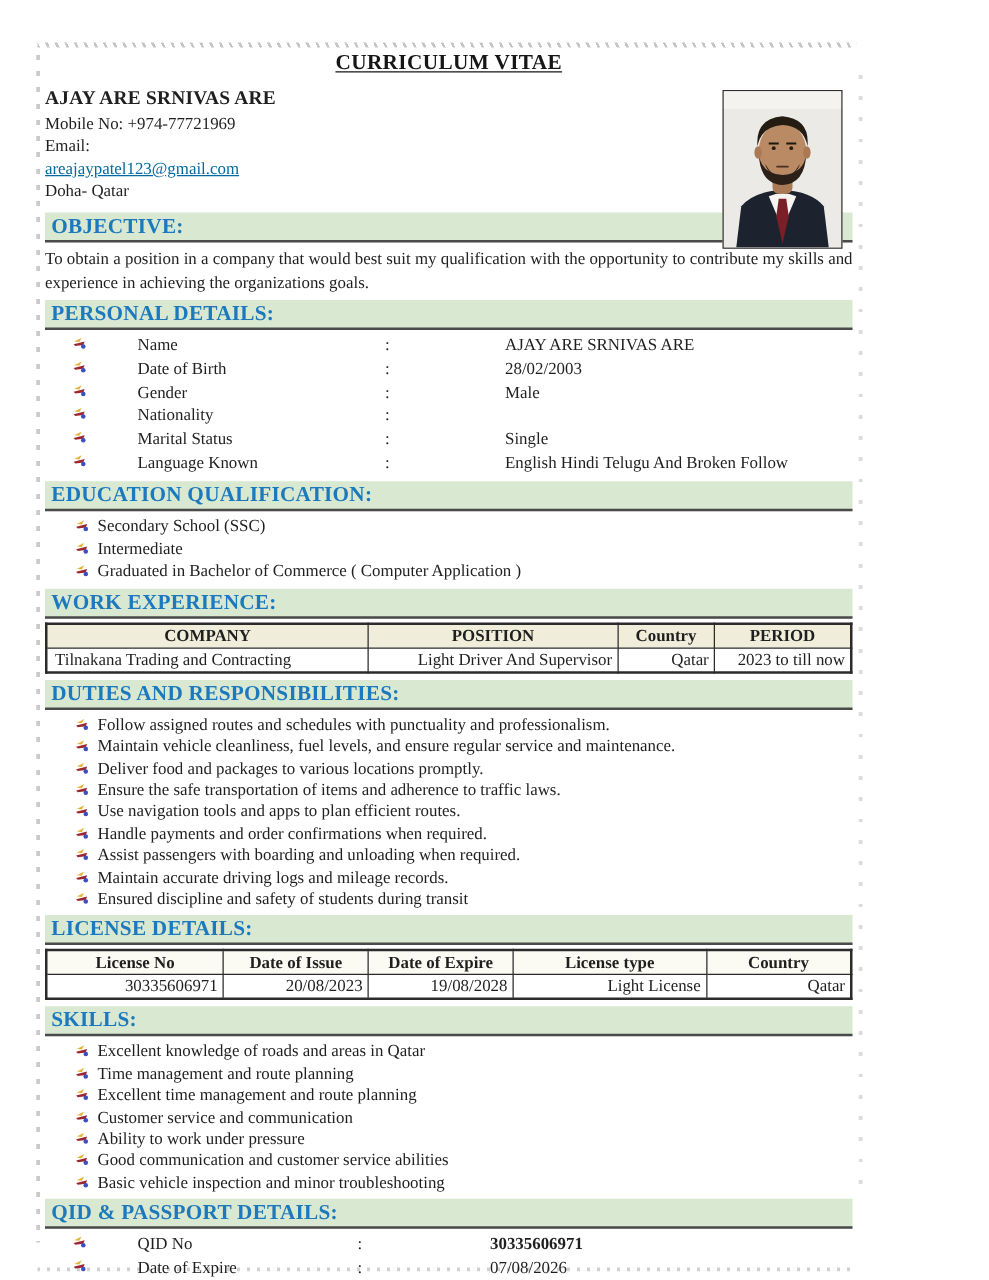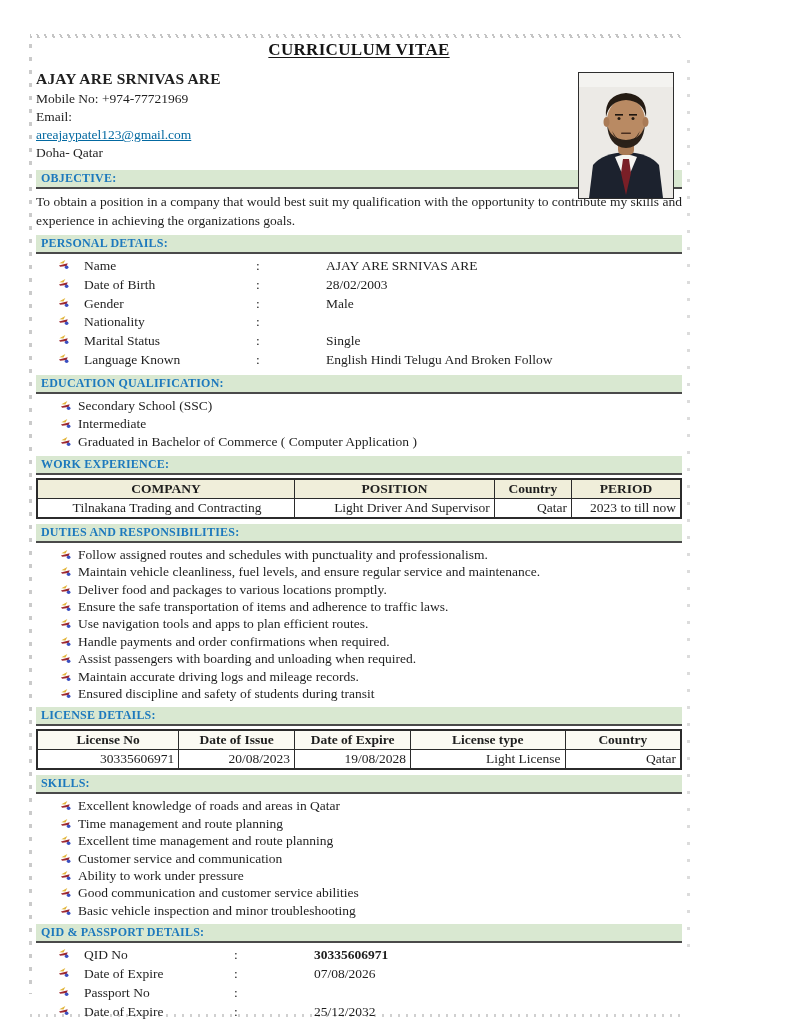--- a/index.html
+++ b/index.html
@@ -27,29 +27,29 @@
   .id-block{line-height:17px;font-size:13.5px;}
   .id-name{font-size:15.5px;font-weight:bold;margin:0 0 3px;letter-spacing:.2px;}
   .id-line{margin:0 0 1px;}
   .email-link{color:#0369a1;text-decoration:underline;}
 
   .photo{position:absolute;left:542px;top:2px;width:94px;height:125px;
     border:1.5px solid #2e2e2e;background:#eceae6;}
 
   
   .bar{background:#d9e8d1;border-bottom:2px solid #4a4a4a;color:#1d79bd;
-    font-weight:bold;font-size:12px;padding:1px 5px 1px;margin-top:5px;
+    font-weight:bold;font-size:17px;padding:1px 5px 1px;margin-top:5px;
     letter-spacing:.2px;}
   .bar.first{margin-top:9px;}
 
   .para{font-size:13.5px;line-height:19px;text-align:justify;margin:3px 0 3px;}
 
   
   .kv{display:grid;grid-template-columns:26px 172px 70px 1fr;font-size:13.5px;
-    line-height:18.8px;align-items:center;padding-left:22px;}
+    line-height:18.8px;align-items:center;padding-left:22px;gap:26px;}
   .kv.qid-row{grid-template-columns:26px 150px 80px 1fr;}
   .kv .val.bold{font-weight:bold;}
   .kv-wrap{margin:3px 0 2px;}
 
   
   .blist{margin:3px 0 2px;}
   .bitem{display:flex;align-items:baseline;font-size:13.5px;line-height:17.4px;
     padding-left:24px;}
   .bitem .bi{flex:0 0 18px;position:relative;top:1px;}
   .edu .bitem{line-height:18px;}
@@ -57,21 +57,21 @@
   .bullet-svg{display:inline-block;}
 
   
   table{width:100%;border-collapse:collapse;margin:3px 0 2px;
     font-size:13.5px;}
   table,th,td{border:1.4px solid #2b2b2b;}
   table{border-width:2px;}
   th{font-weight:bold;padding:1px 4px;text-align:center;}
   td{padding:1px 4px;text-align:right;}
   .work-table th{background:#f0eeda;}
-  .work-table td:first-child{text-align:center;padding-left:6px;}
+  .work-table td:first-child{text-align:left;padding-left:6px;}
   .lic-table th{background:#fbfaf3;}
 </style>
 </head>
 <body>
 
 <div class="deco-top"></div>
 <div class="deco-left"></div>
 <div class="deco-right"></div>
 <div class="deco-bottom"></div>
 

